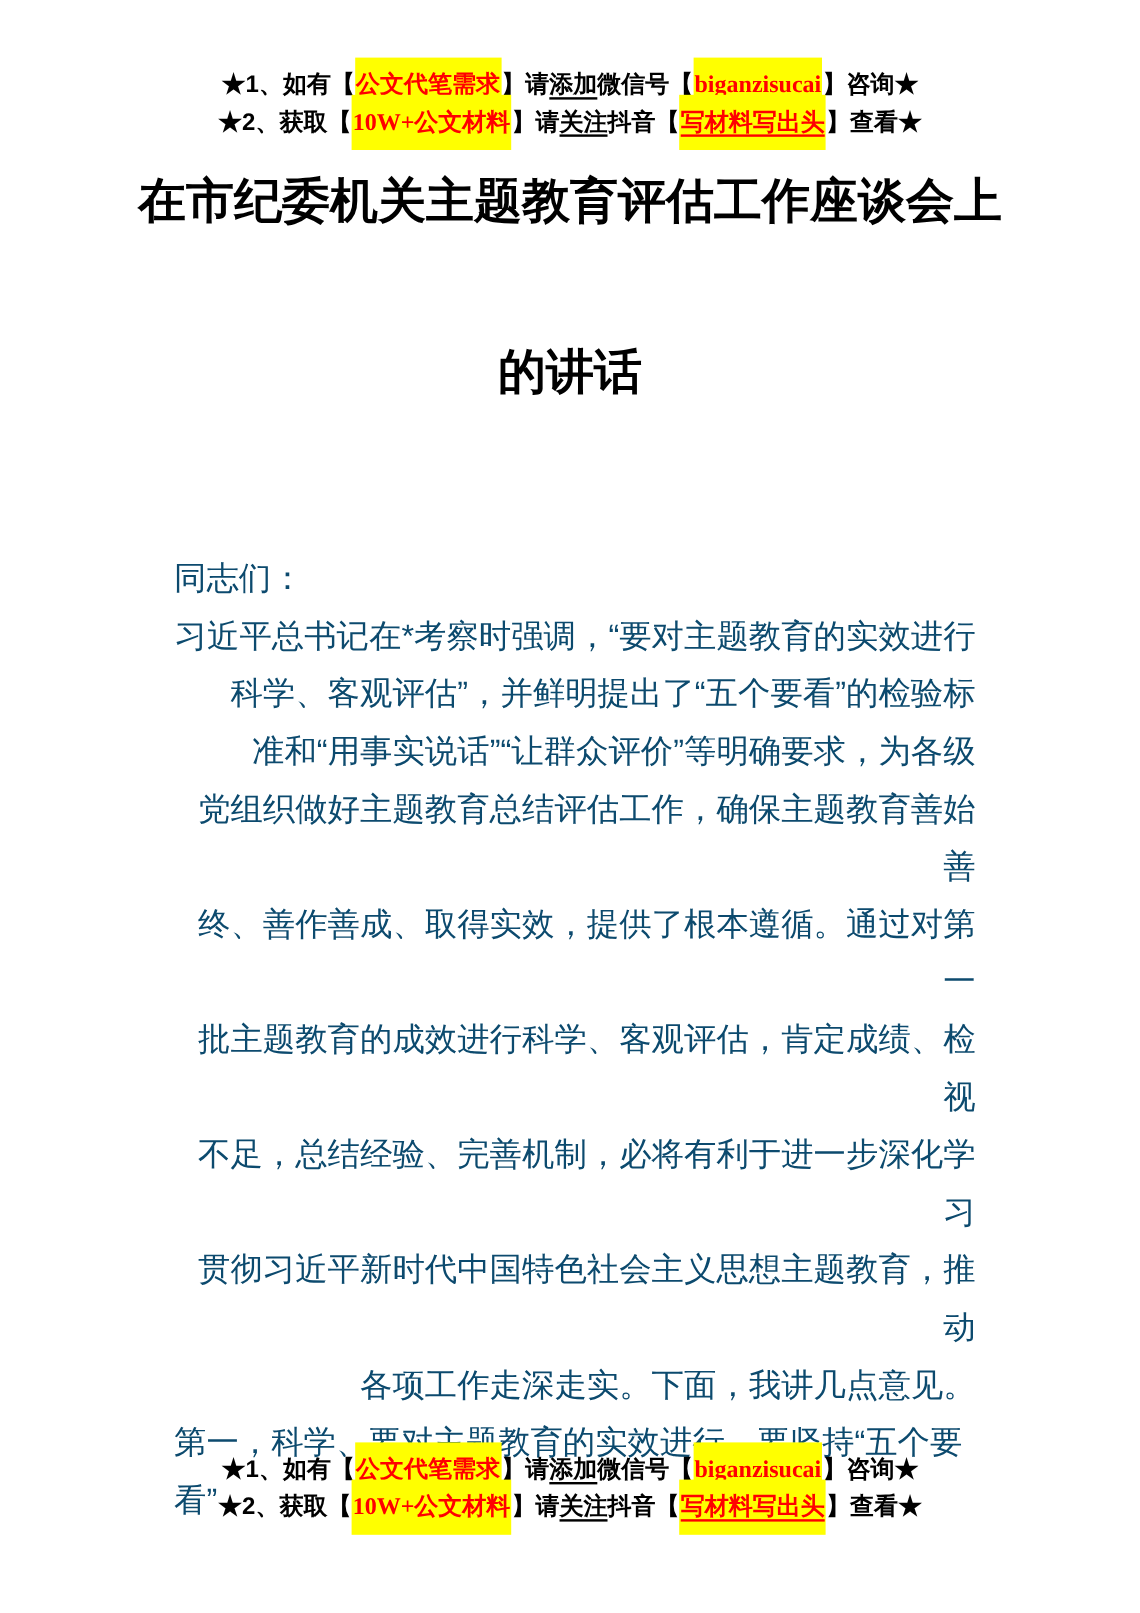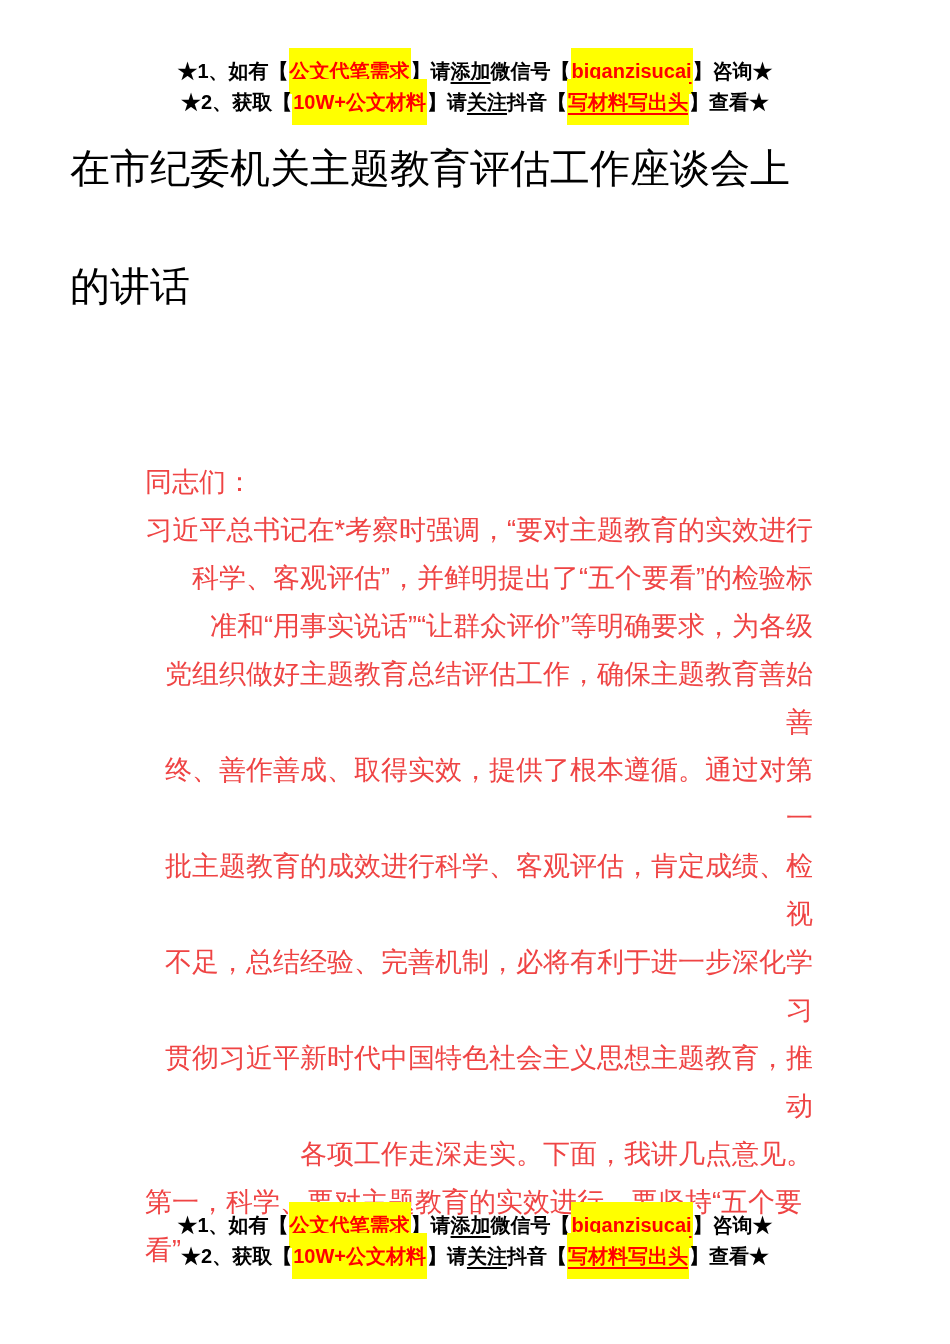--- a/index.html
+++ b/index.html
@@ -26,50 +26,51 @@
     line-height: 31px;
     color: #000000;
   }
   .promo-header { top: 56px; }
   .promo-footer { top: 1210px; }
   .seg { white-space: nowrap; text-align: right; }
   .hl {
     color: var(--accent, #ff0000);
     background: var(--hl, #ffff00);
     padding: 12px 1px;
+    font-family: Liberation Serif, serif;
   }
   .u {
     text-decoration: underline;
     text-decoration-thickness: 2px;
     text-underline-offset: 4px;
   }
 
   
   .doc-title {
     position: absolute;
     top: 140px;
     left: 70px;
     right: 70px;
-    text-align: left;
-    font-weight: 400;
+    text-align: center;
+    font-weight: 700;
     font-size: 40px;
     line-height: 56px;
     color: #000000;
   }
-  .doc-title .title-line-2 { margin-top: 62px; }
+  .doc-title .title-line-2 { margin-top: 86px; }
 
   
   .body-text {
     position: absolute;
     top: 458px;
     left: 145px;
     width: 668px;
     font-size: 27px;
     line-height: 48px;
-    color: #ef4444;
+    color: #0c4a6e;
   }
   .body-text p {
     margin: 0;
     white-space: pre-line;
   }
   .p-main { margin-top: 54px; text-align: right; }
   .p-heading { margin-top: 65px; }
 </style>
 </head>
 <body>

